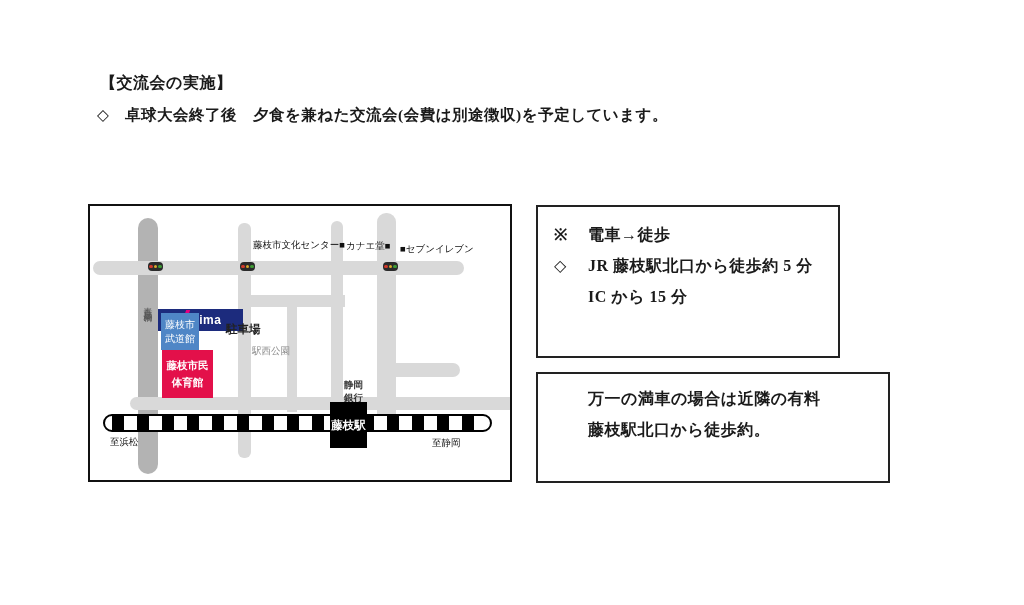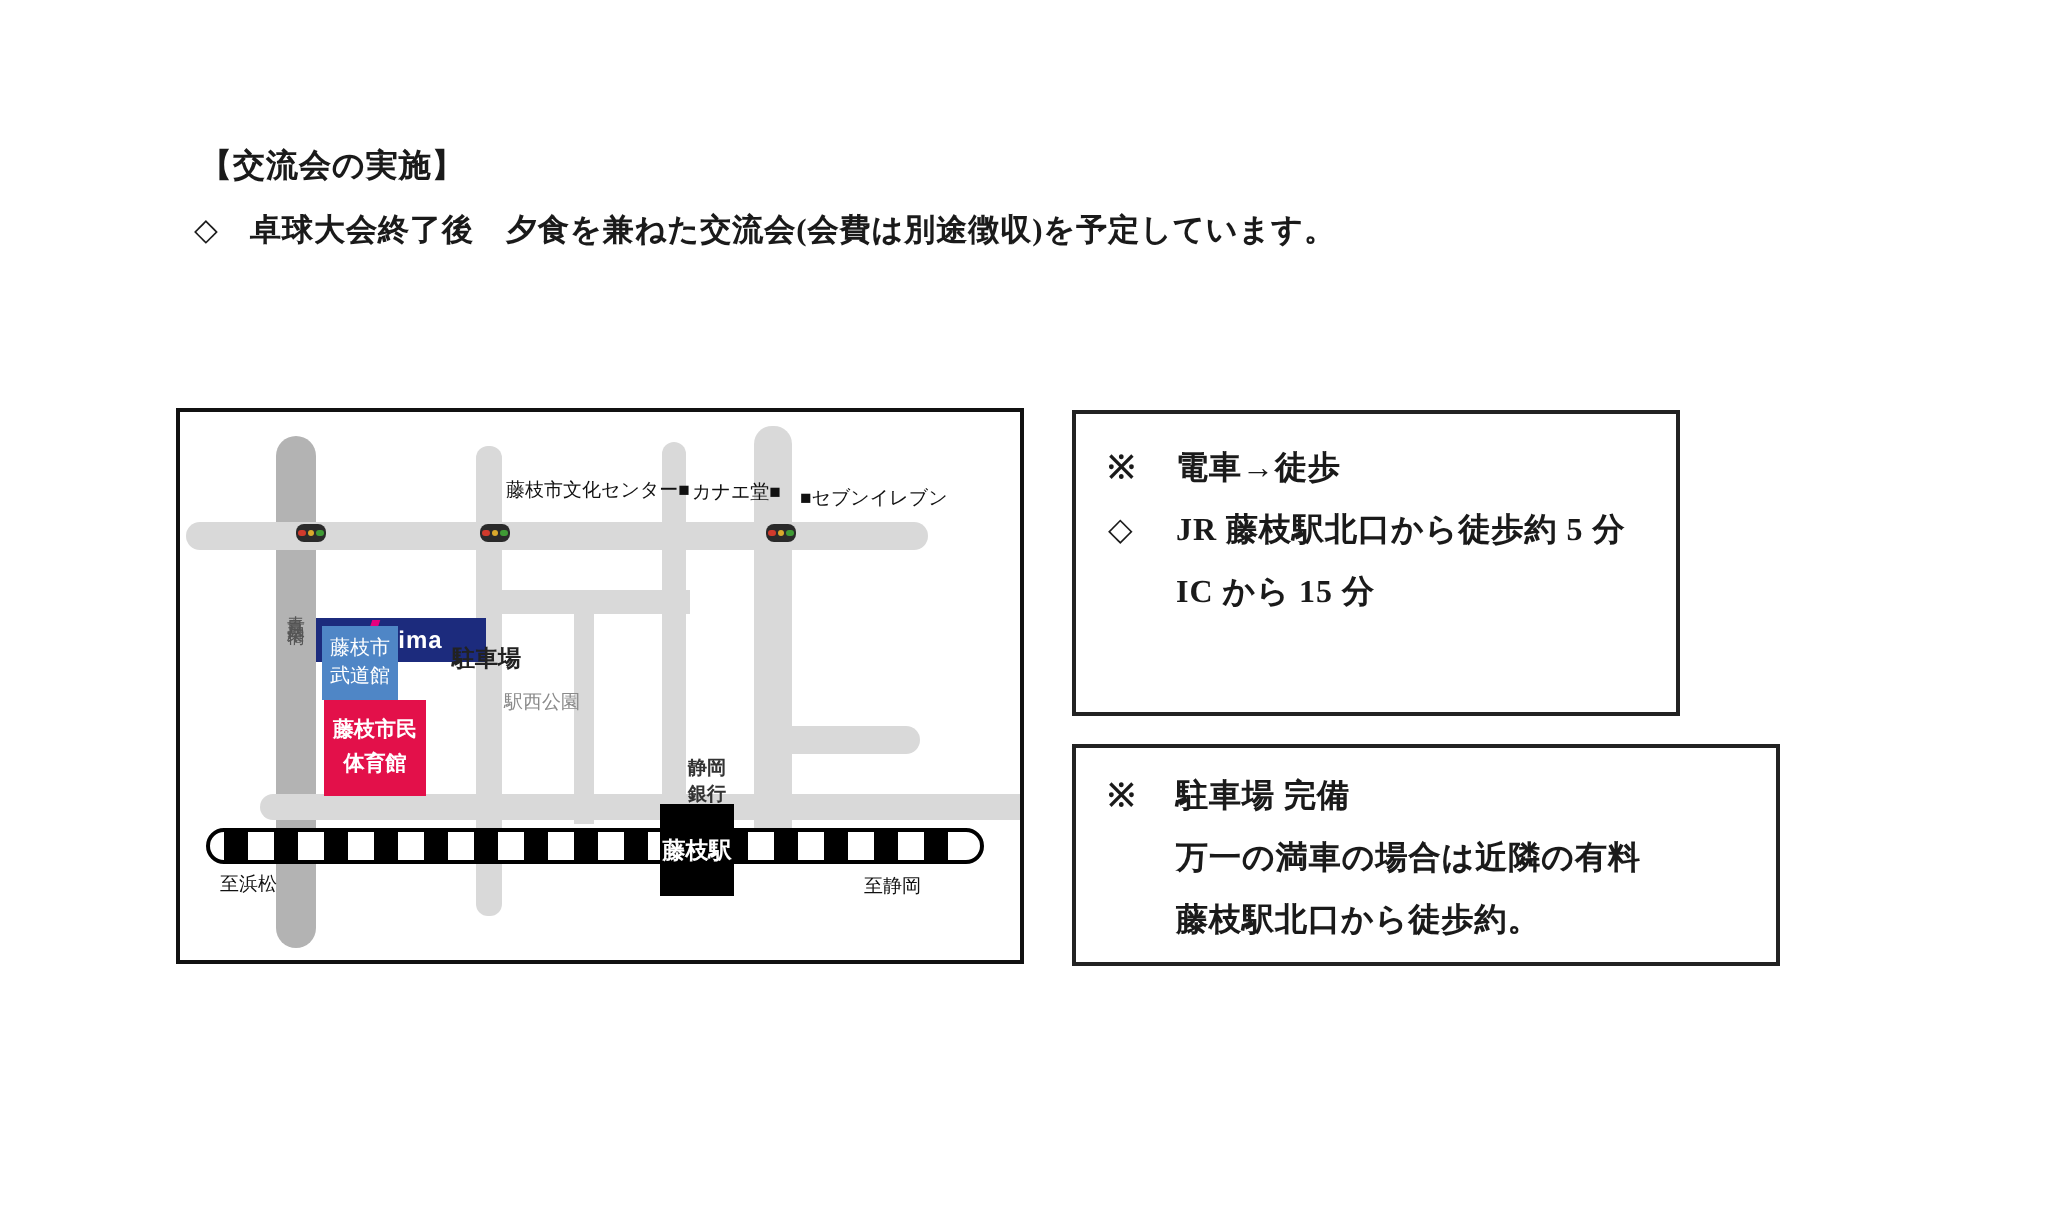--- a/index.html
+++ b/index.html
@@ -154,23 +154,20 @@
     <div class="info-row">
       <span class="marker">◇</span><span>JR 藤枝駅北口から徒歩約 5 分</span>
     </div>
     <div class="info-row">
       <span class="marker"></span><span>IC から 15 分</span>
     </div>
   </div>
 
   <div class="info-box parking-box">
     <div class="info-row">
-      <span class="marker">※</span><span>駐車場 完備</span>
-    </div>
-    <div class="info-row">
       <span class="marker"></span><span>万一の満車の場合は近隣の有料</span>
     </div>
     <div class="info-row">
       <span class="marker"></span><span>藤枝駅北口から徒歩約。</span>
     </div>
   </div>
 
 </div>
 
 </body></html>

